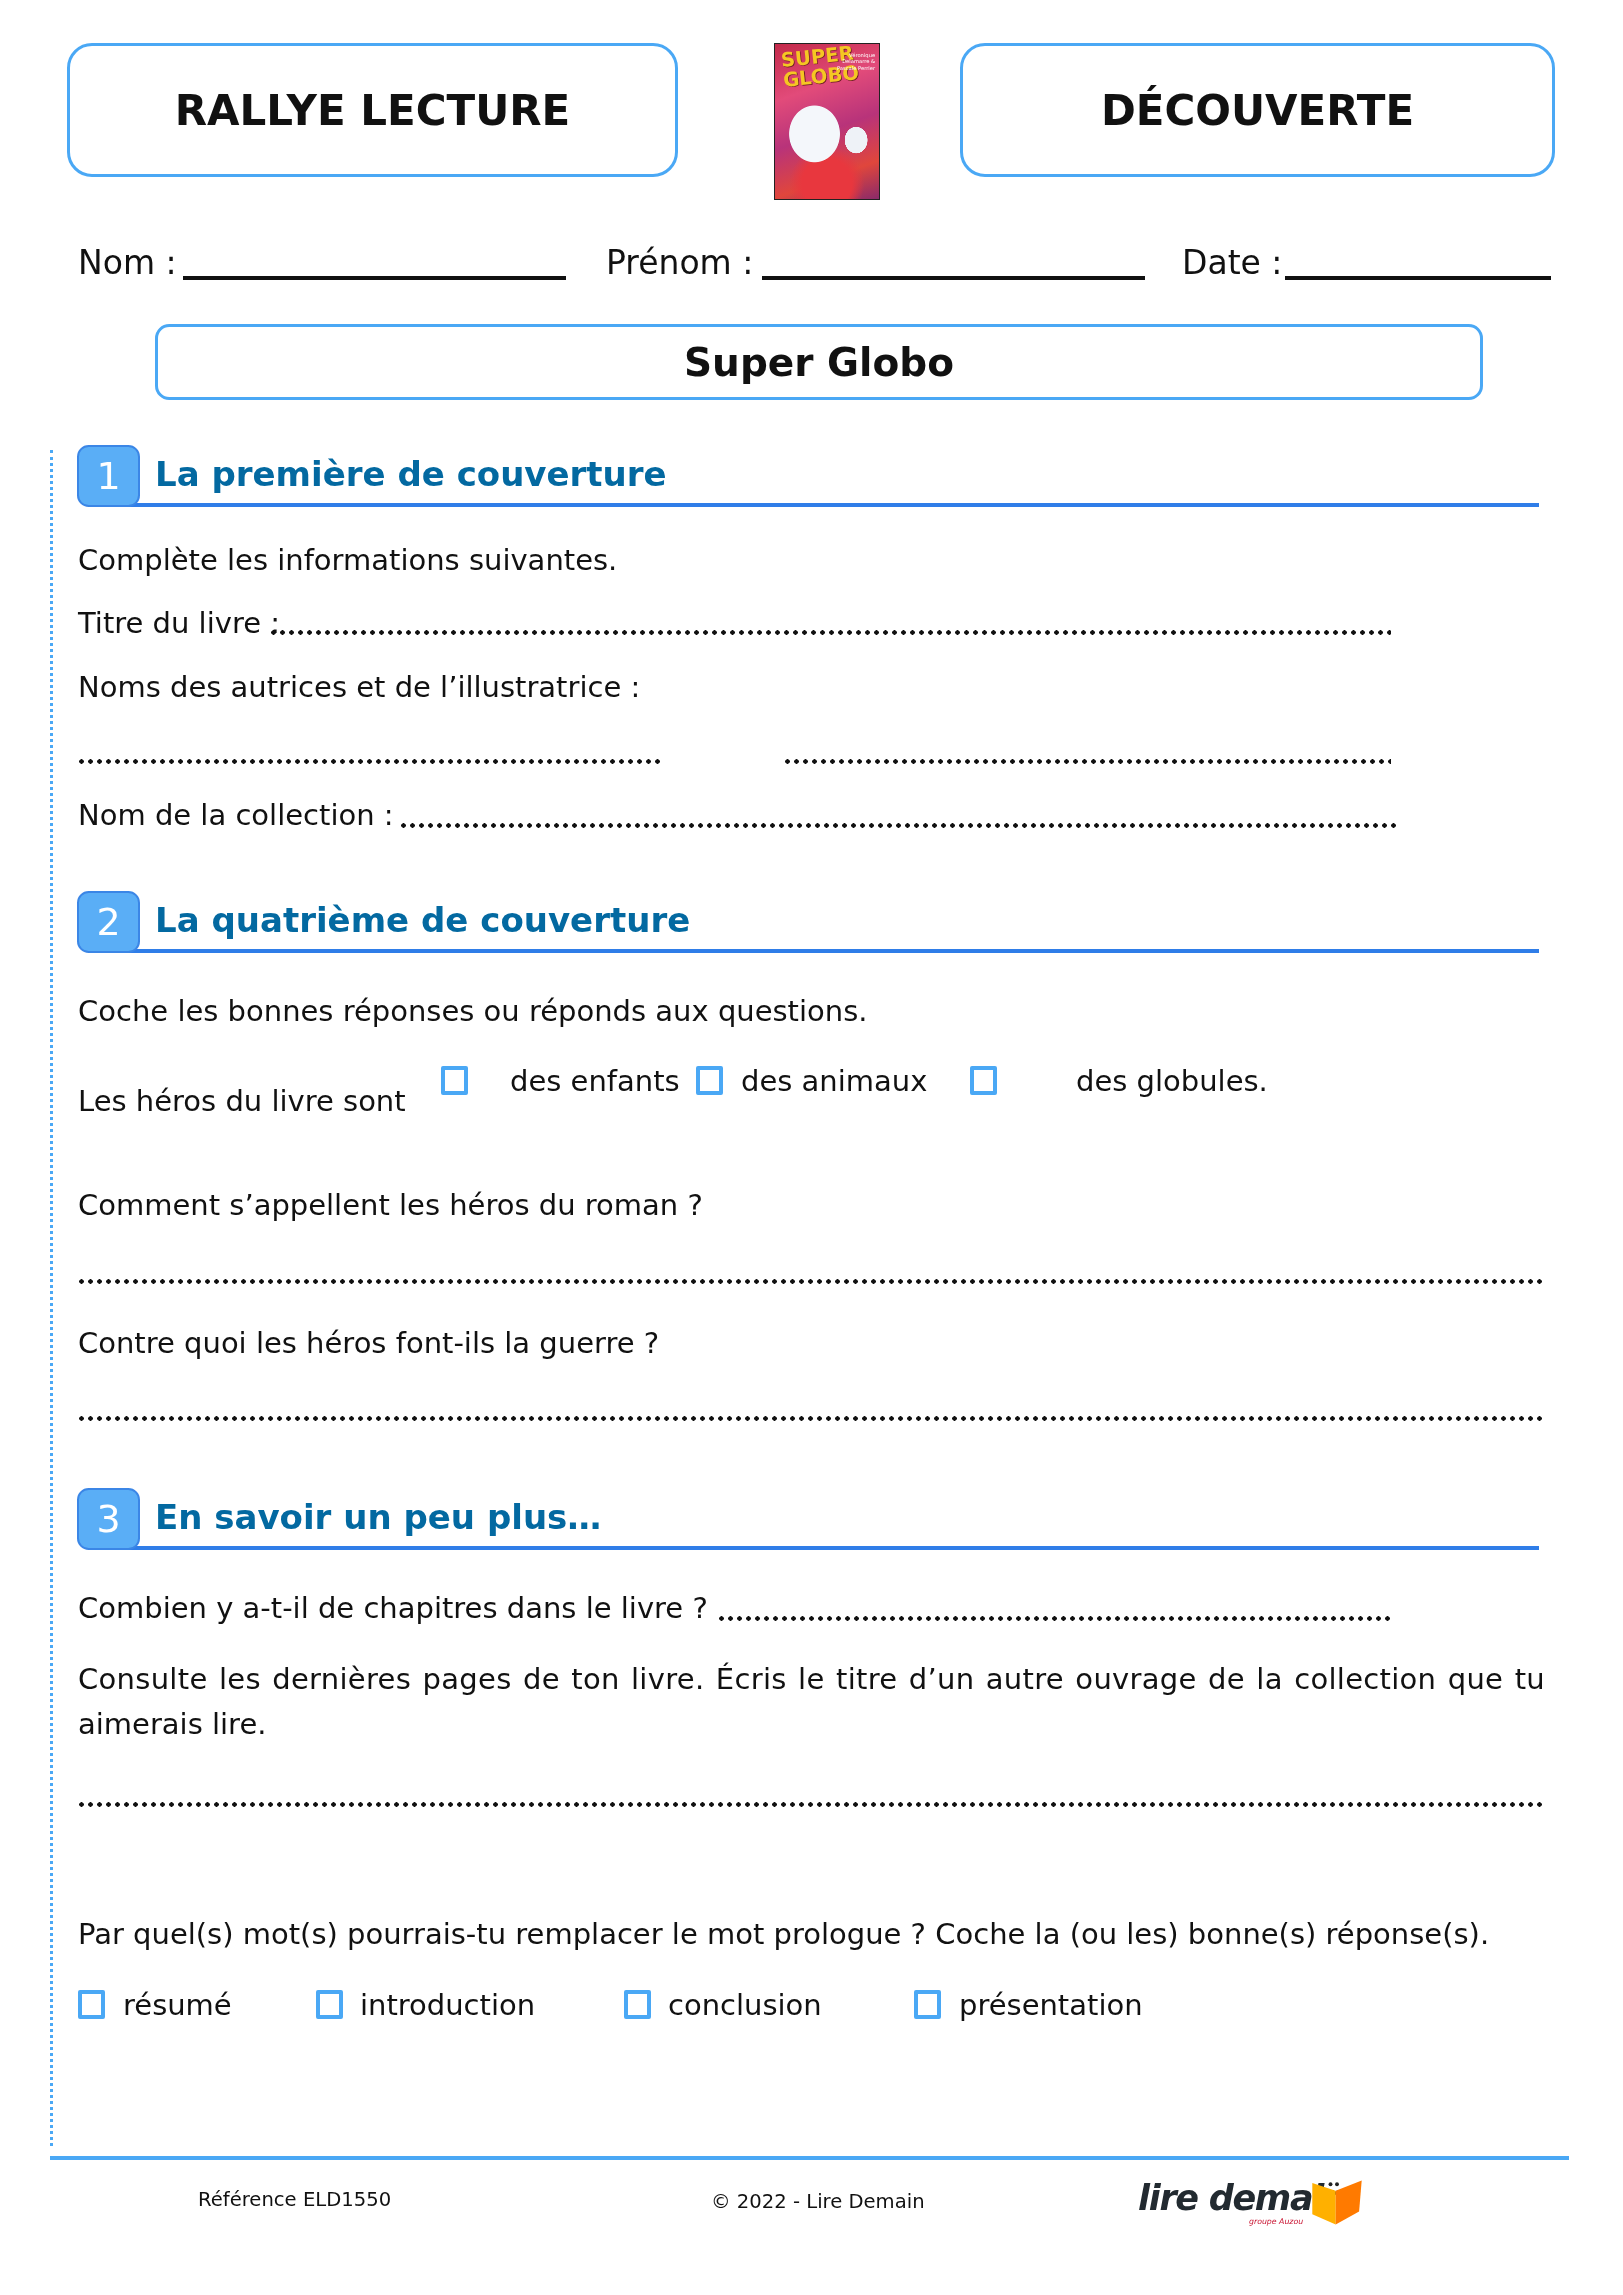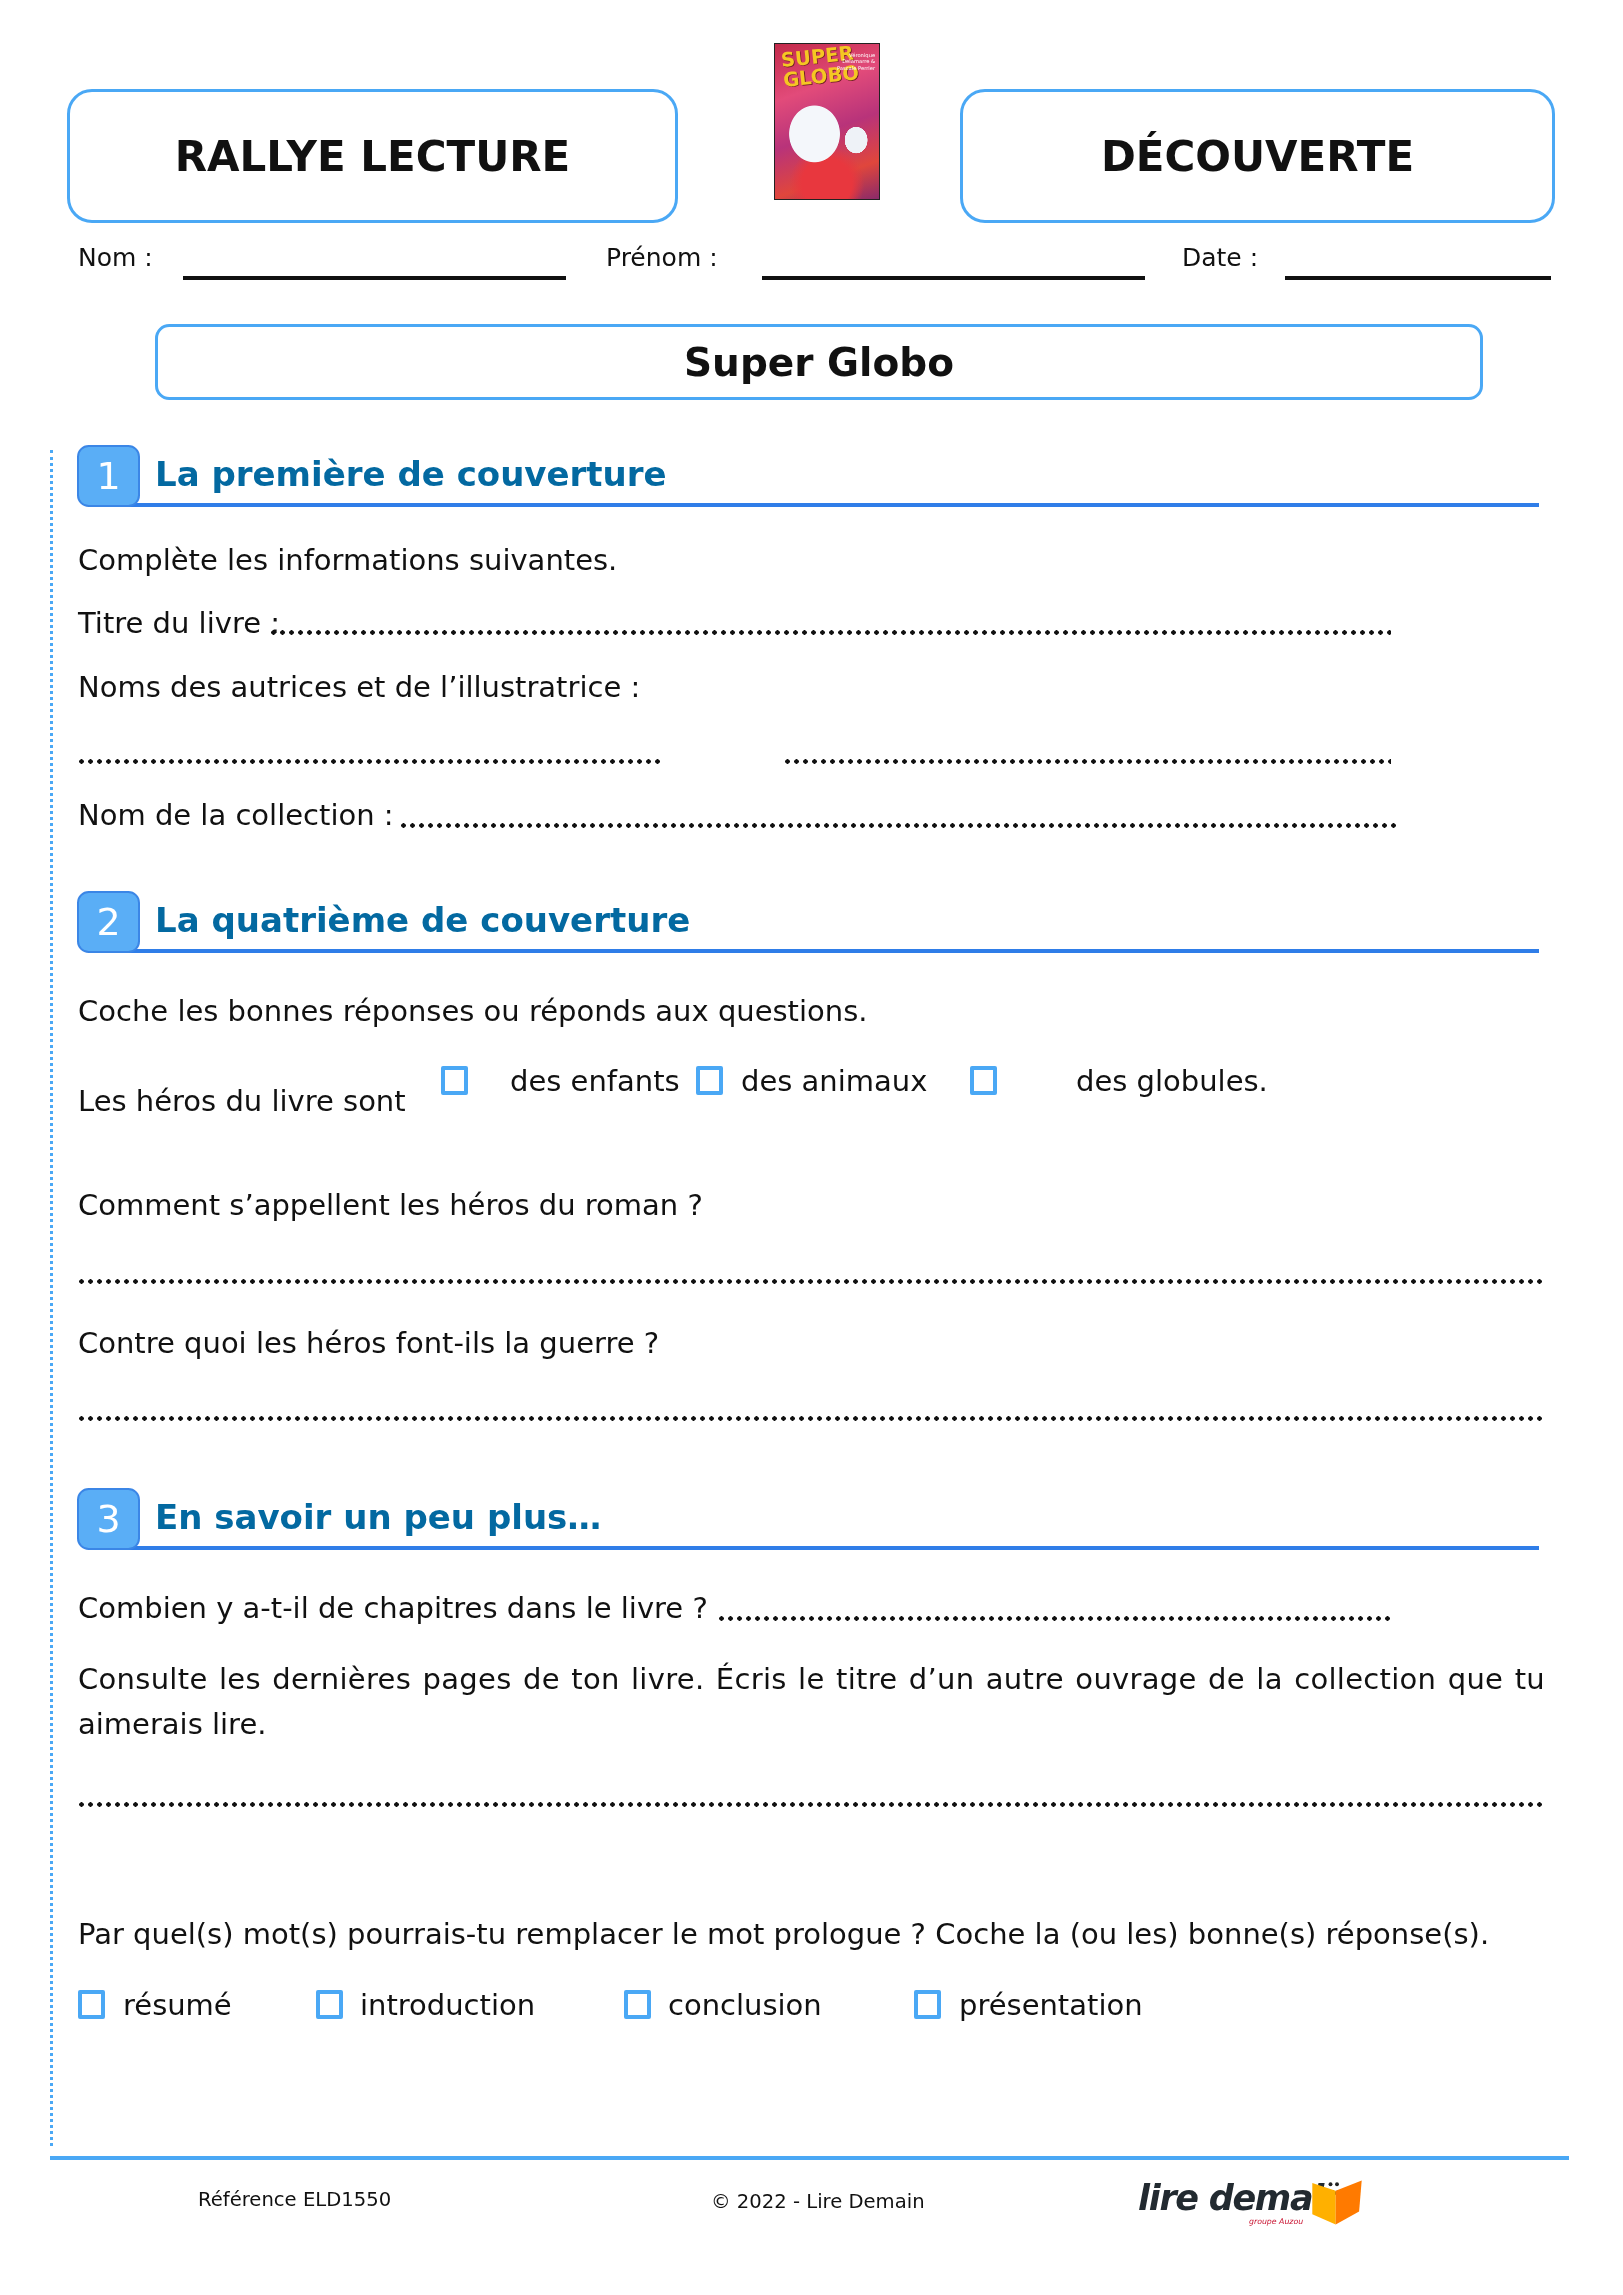--- a/index.html
+++ b/index.html
@@ -5,21 +5,20 @@
   * { box-sizing: border-box; margin: 0; padding: 0; }
   html, body { width: 1623px; height: 2295px; background: #ffffff; }
   body { position: relative; font-family: "DejaVu Sans", sans-serif; color: #111; overflow: hidden; }
 
   
   .hdr-box {
     position: absolute; border: 3.3px solid #4aa8f5; border-radius: 25px;
     display: flex; align-items: center; justify-content: center;
     font-family: "DejaVu Sans", sans-serif; font-weight: bold; font-size: 42px; letter-spacing: 0px;
     color: #111;
-    margin-top: 46px;
   }
 
   
   .cover {
     position: absolute; left: 774px; top: 43px; width: 106px; height: 157px;
     border: 1.3px solid #222;
     background:
       radial-gradient(ellipse 40% 30% at 38% 58%, #f4f7fb 0 60%, transparent 62%),
       radial-gradient(ellipse 18% 14% at 78% 62%, #eef2f7 0 60%, transparent 62%),
       radial-gradient(ellipse 60% 40% at 50% 90%, #e8373e 0 40%, transparent 60%),
@@ -27,21 +26,21 @@
     overflow: hidden;
   }
   .cover-title {
     position: absolute; left: 6.5px; top: 3.9px; font-family: "DejaVu Sans", sans-serif;
     font-weight: bold; color: #f5c623; font-size: 19.6px; line-height: 19.6px; transform: rotate(-6deg);
     text-shadow: 0.7px 0.7px 0 #6a1b22;
   }
   .cover-authors { position: absolute; right: 3.9px; top: 7.8px; font-size: 5.2px; color: #fff; width: 39px; text-align: right; line-height: 6.5px; }
 
   
-  .field-label { position: absolute; font-family: "DejaVu Sans", sans-serif; font-size: 25px; color: #111; top: 243px; }
+  .field-label { position: absolute; font-family: "DejaVu Sans", sans-serif; font-size: 33px; color: #111; top: 243px; }
   .field-line { position: absolute; height: 3.9px; background: #111; top: 276px; }
 
   
   .title-box {
     position: absolute; left: 155px; top: 324px; width: 1328px; height: 76px;
     border: 3.3px solid #4aa8f5; border-radius: 14.3px;
     display: flex; align-items: center; justify-content: center;
     font-weight: bold; font-size: 39px;
   }
 

